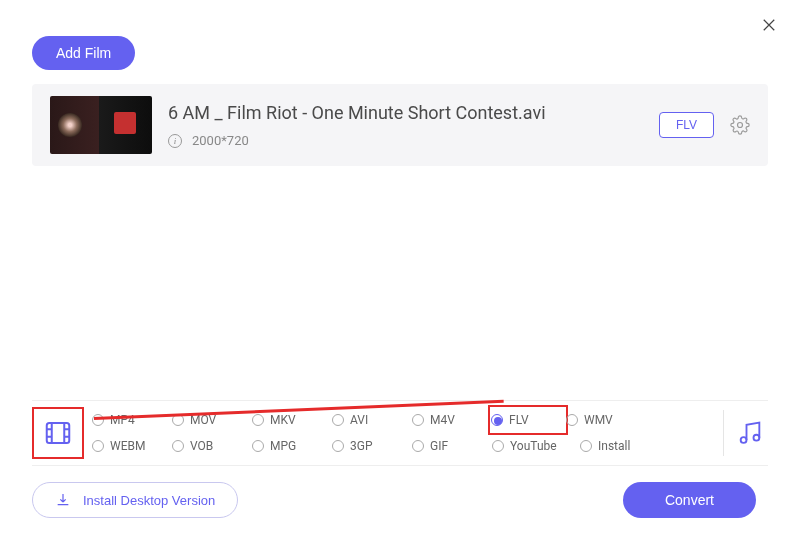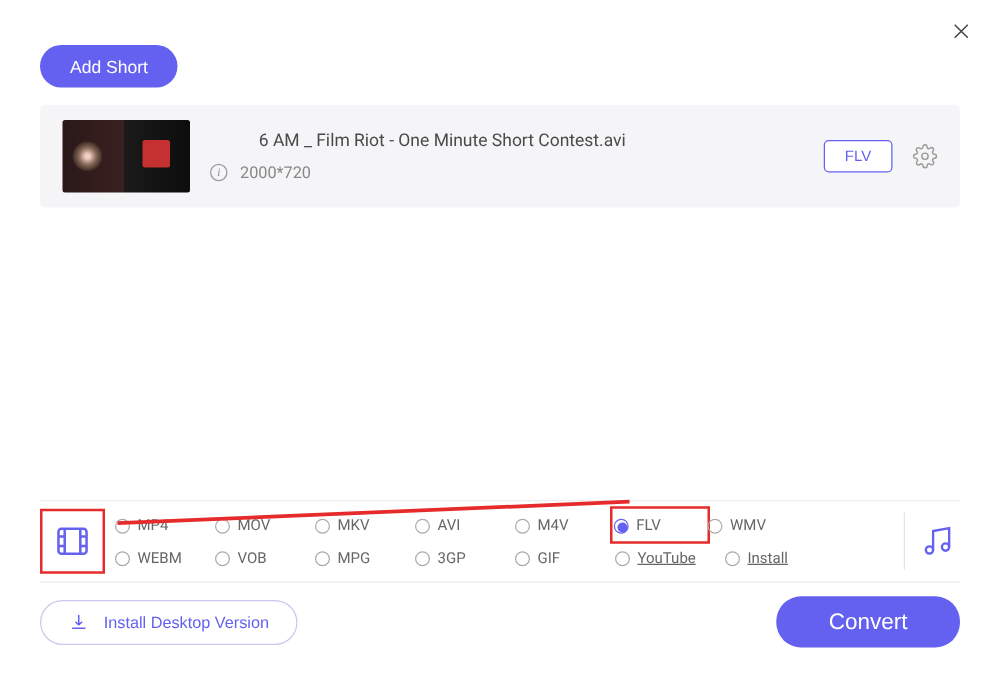--- a/index.html
+++ b/index.html
@@ -62,24 +62,23 @@
       top: 28%; left: 63%;
       width: 22px; height: 22px;
       background: #c53030;
       border-radius: 2px;
     }
     .file-info {
       flex: 1;
       color: #555;
     }
     .file-name {
-      font-size: 14px;
+      font-size: 18px;
       color: #4a4a4a;
       margin-bottom: 10px;
-      margin-left: 39px;
     }
     .file-meta {
       display: flex;
       align-items: center;
       gap: 10px;
       color: #888;
       font-size: 13px;
     }
     .info-icon {
       width: 14px; height: 14px;
@@ -135,28 +134,28 @@
       display: flex;
       flex-direction: column;
       gap: 12px;
       padding: 6px 0;
     }
     .format-row {
       display: flex;
     }
     .radio-item {
       display: flex;
-      align-items: flex-end;
+      align-items: center;
       gap: 6px;
       width: 80px;
       font-size: 12px;
       color: #666;
       cursor: pointer;
     }
-    .radio-item.wide { width: 88px; text-decoration: underline; }
+    .radio-item.wide { width: 88px; }
     .radio {
       width: 12px; height: 12px;
       border: 1.4px solid #aaa;
       border-radius: 50%;
       display: inline-block;
       flex-shrink: 0;
       position: relative;
     }
     .radio.checked {
       border-color: #6461f0;
@@ -194,21 +193,21 @@
       width: 410px;
       height: 2.5px;
       background: #e52b2b;
       transform-origin: left center;
       transform: rotate(-2.4deg);
       z-index: 5;
     }
 
     .bottom-bar {
       position: absolute;
-      left: 32px; right: 32px;
+      left: 32px; right: 44px;
       bottom: 28px;
       display: flex;
       justify-content: space-between;
       align-items: center;
     }
     .install-btn {
       display: flex;
       align-items: center;
       gap: 12px;
       border: 1px solid #c9c8ef;
@@ -219,36 +218,36 @@
       background: #fff;
       cursor: pointer;
     }
     .install-btn svg { width: 16px; height: 16px; }
     .convert-btn {
       background: #6461f0;
       color: #fff;
       border: none;
       border-radius: 20px;
       padding: 10px 42px;
-      font-size: 18px;
+      font-size: 14px;
       cursor: pointer;
     }
   </style>
 </head>
 <body>
 
 
 
 <div class="close-btn">
   <svg viewBox="0 0 24 24" fill="none" stroke="currentColor" stroke-width="1.6">
       <path d="M5 5l14 14M19 5L5 19"></path>
     </svg>
 </div>
 
-<button class="add-file-btn">Add Short</button>
+<button class="add-file-btn">Add Film</button>
 
 <div class="file-card">
   <div class="thumbnail"></div>
   <div class="file-info">
     <div class="file-name">6 AM _ Film Riot - One Minute Short Contest.avi</div>
     <div class="file-meta">
       <span class="info-icon">i</span>
       <span>2000*720</span>
     </div>
   </div>

